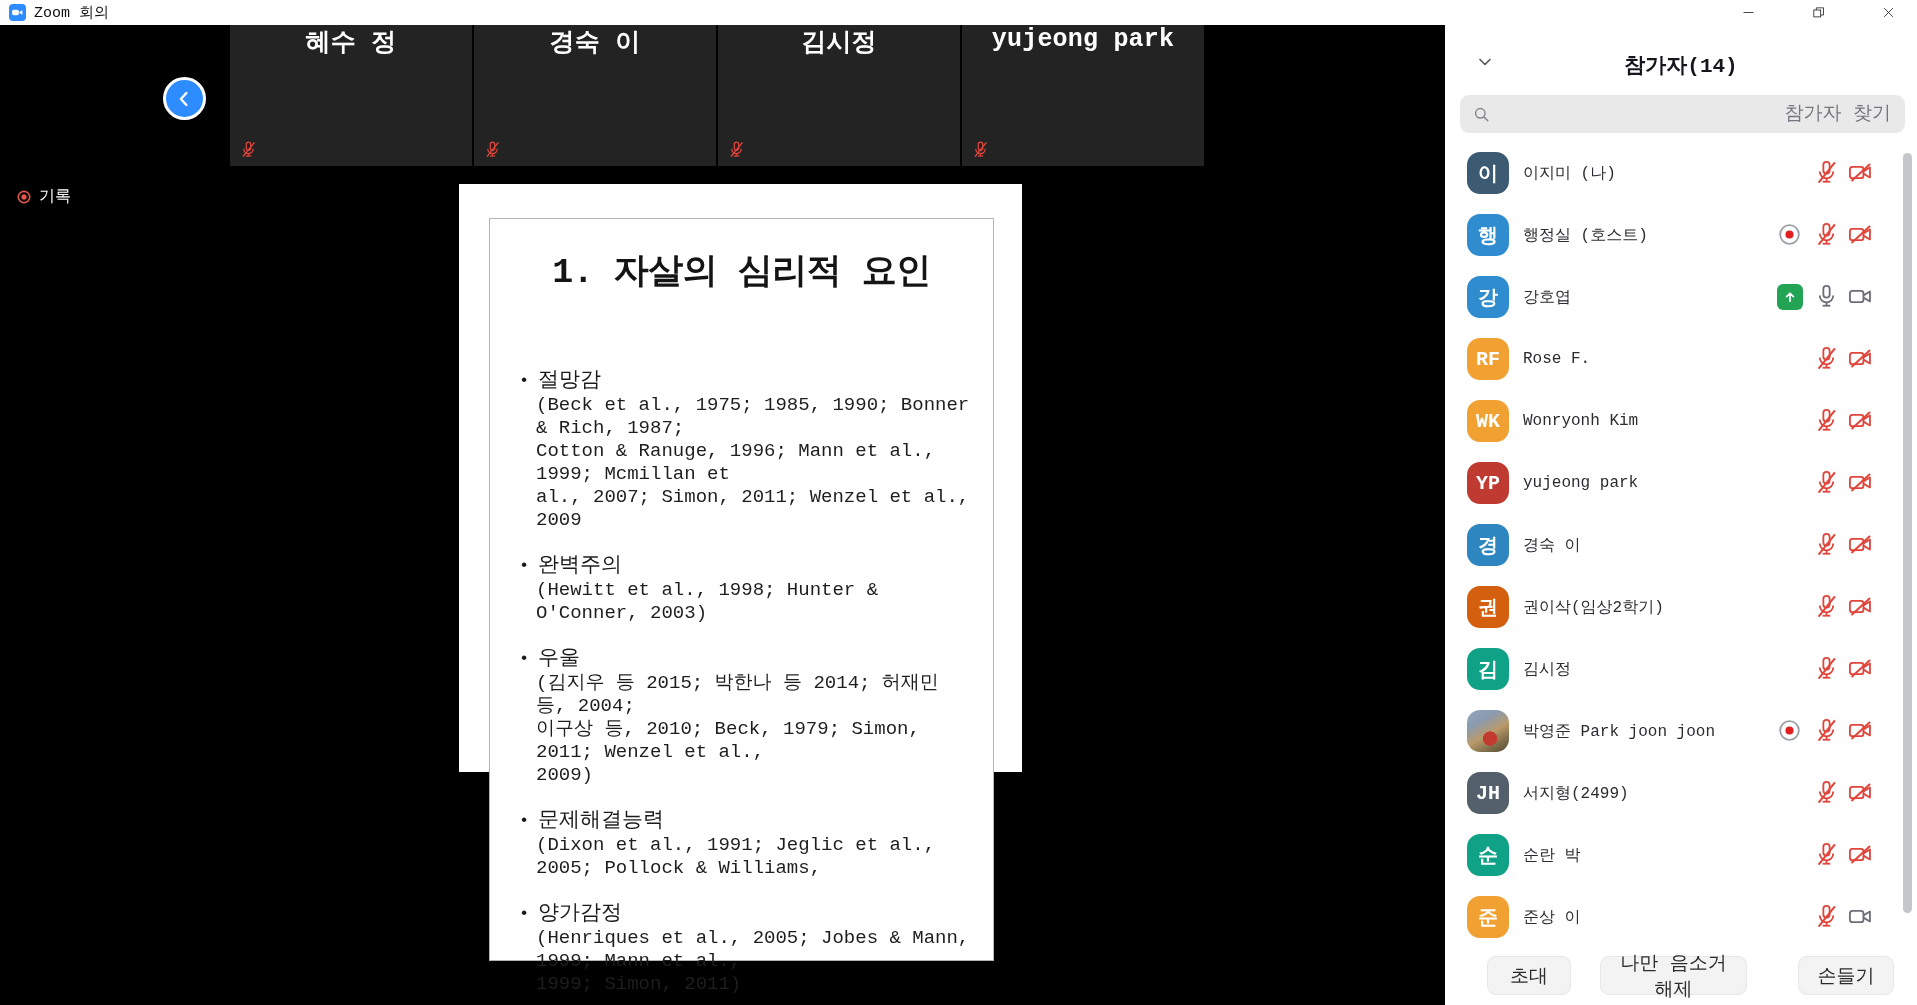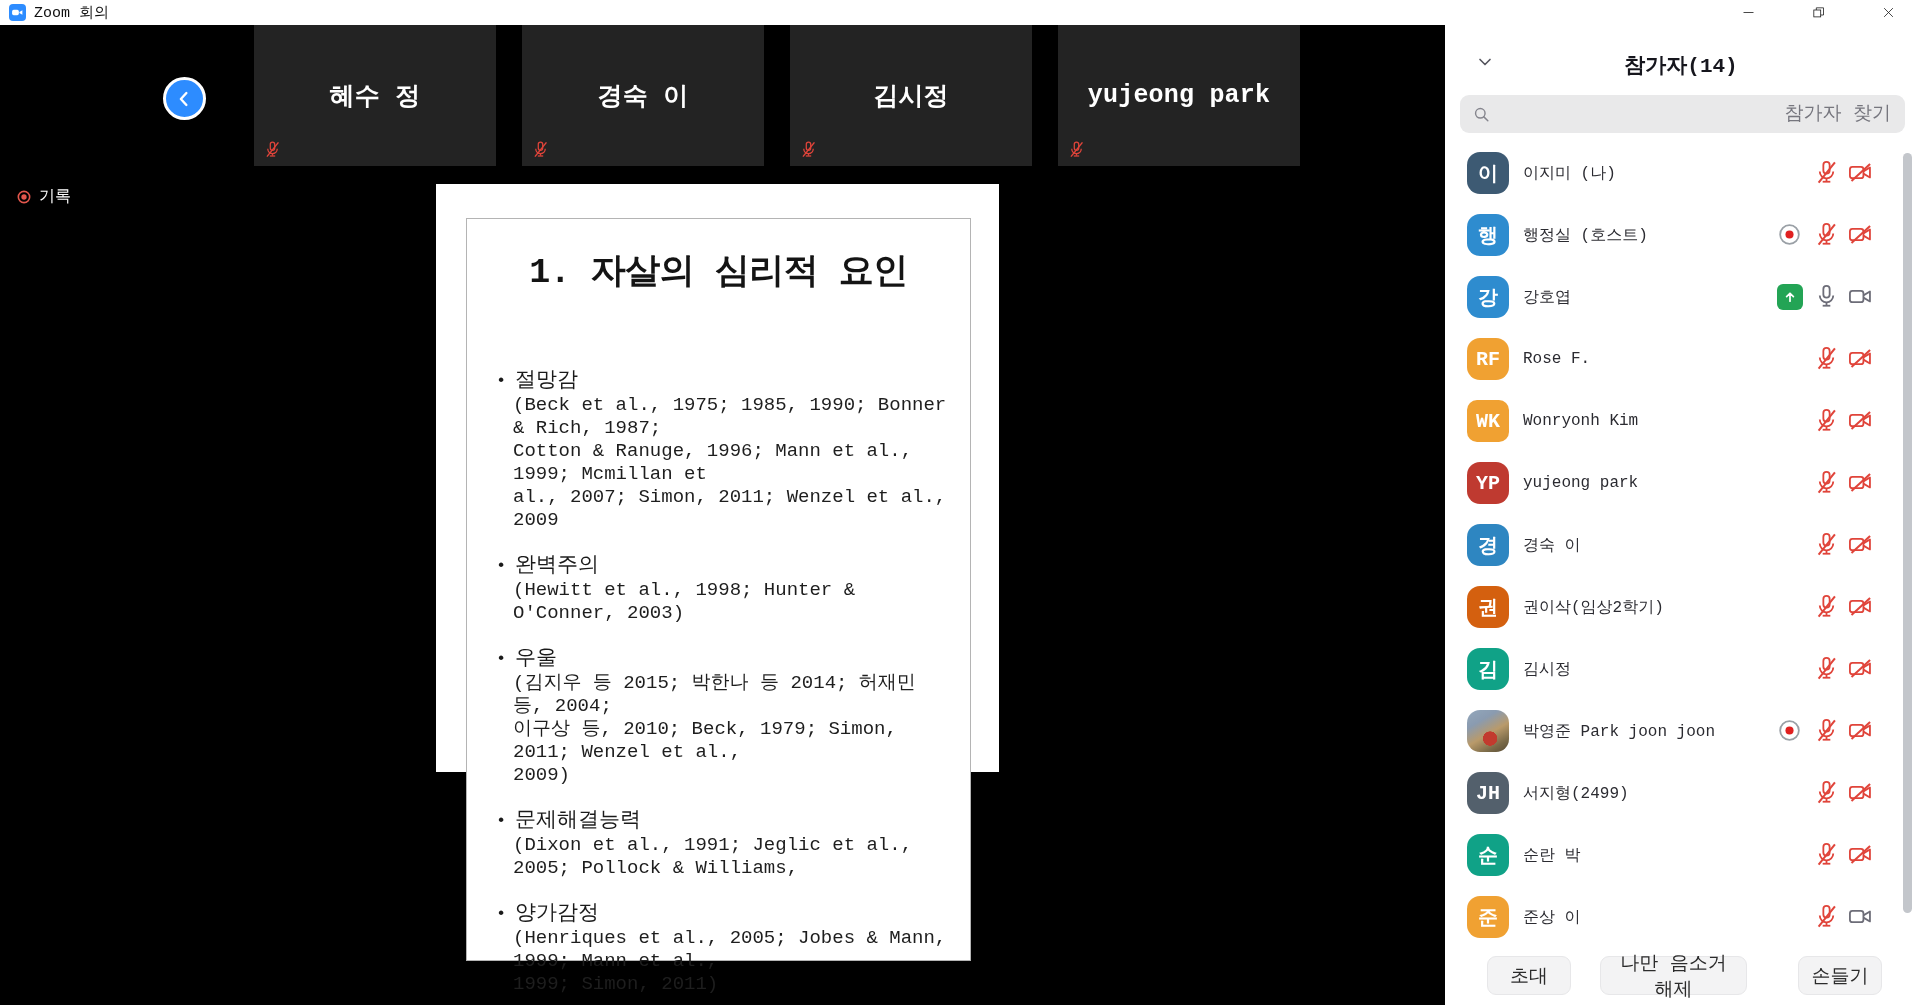--- a/index.html
+++ b/index.html
@@ -12,35 +12,35 @@
   .tb-logo svg{width:13px;height:13px;}
   .tb-title{font-size:15px;color:#101010;}
   .tb-controls{position:absolute;right:0;top:0;height:25px;display:flex;}
   .tb-btn{width:70px;height:25px;display:flex;align-items:center;justify-content:center;background:transparent;border:none;padding:0;cursor:pointer;}
   .tb-btn svg{width:15px;height:15px;stroke:#1f1f1f;stroke-width:1.3;fill:none;}
 
   
   .main-left{position:absolute;left:0;top:25px;width:1445px;height:980px;background:#000;overflow:hidden;}
 
   .video-strip{position:absolute;left:230px;top:0;display:flex;gap:2px;}
-  .tile{width:242px;height:141px;background:#232323;position:relative;display:flex;align-items:center;justify-content:center;cursor:pointer;margin-left:24px;}
+  .tile{width:242px;height:141px;background:#232323;position:relative;display:flex;justify-content:center;cursor:pointer;}
   .tile-name{color:#fff;font-size:25px;font-weight:600;letter-spacing:0.2px;}
   .tile-mic{position:absolute;left:9px;bottom:7px;width:19px;height:19px;}
   .tile-mic svg{width:19px;height:19px;}
 
   .back-btn{position:absolute;left:163px;top:52px;width:43px;height:43px;border-radius:50%;
             background:#2d8cff;border:3px solid #fff;box-sizing:border-box;display:flex;align-items:center;justify-content:center;cursor:pointer;padding:0;}
   .back-btn svg{width:22px;height:22px;}
 
   .record-pill{position:absolute;left:16px;top:161px;display:flex;align-items:center;gap:7px;}
   .record-pill svg{width:16px;height:16px;}
   .record-label{color:#fff;font-size:16px;}
 
   
-  .share-view{position:absolute;left:436px;top:159px;width:563px;height:588px;background:#fff;}
+  .share-view{position:absolute;left:459px;top:159px;width:563px;height:588px;background:#fff;}
   .slide{position:absolute;left:30px;top:34px;width:505px;height:743px;border:1px solid #b4b4b4;background:#fff;box-sizing:border-box;}
   .slide-title{position:absolute;top:32px;left:0;right:0;text-align:center;font-size:35px;line-height:44px;font-weight:700;color:#141414;letter-spacing:-0.5px;}
   .bullets{position:absolute;top:148px;left:29px;right:16px;}
   .bullet-group{margin-bottom:20px;}
   .bullet-term{font-size:21px;line-height:27px;color:#1a1a1a;}
   .dot{display:inline-block;width:19px;font-size:17px;vertical-align:1px;}
   .cites{padding-left:17px;}
   .cite-line{font-size:19px;line-height:23px;color:#1e1e1e;}
 
   
@@ -69,21 +69,21 @@
   .gray{color:#6d6d78;}
   .share-badge{width:26px;height:26px;background:#23a455;border-radius:6px;display:flex;align-items:center;justify-content:center;}
   .share-badge svg{width:18px;height:18px;}
 
   .scroll-thumb{position:absolute;right:5px;top:128px;width:9px;height:760px;background:#c3c6cb;border-radius:5px;cursor:pointer;}
 
   .pf-btn{position:absolute;top:931px;height:39px;background:#f3f3f4;border:1px solid #e7e7e9;border-radius:9px;
           font-size:19px;color:#2b2b2b;display:flex;align-items:center;justify-content:center;font-family:inherit;cursor:pointer;box-sizing:border-box;}
   .btn-invite{left:42px;width:84px;}
   .btn-unmute{left:155px;width:147px;}
-  .btn-raise{left:353px;width:84px;}
+  .btn-raise{left:353px;width:96px;}
 </style>
 </head>
 <body>
 
 <svg width="0" height="0" style="position:absolute">
   <defs>
     <symbol id="i-mic-off" viewBox="0 0 24 24">
       <rect x="9.2" y="2.6" width="5.6" height="10.4" rx="2.8" fill="none" stroke="currentColor" stroke-width="1.6"></rect>
       <path d="M6 11.2a6 6 0 0 0 12 0" fill="none" stroke="currentColor" stroke-width="1.6"></path>
       <line x1="12" y1="17.2" x2="12" y2="19.8" stroke="currentColor" stroke-width="1.6"></line>
@@ -319,21 +319,21 @@
               <use href="#i-mic-off"></use>
             </svg>
           </span>
     <span class="ic ic-cam">
             <svg viewBox="0 0 24 24" class="red">
               <use href="#i-cam-off"></use>
             </svg>
           </span>
   </div>
         <div class="p-row">
-    <div class="avatar" style="background: rgb(240, 161, 50); border-radius: 10px;">WK</div>
+    <div class="avatar" style="background: rgb(240, 161, 50);">WK</div>
     <div class="p-name">Wonryonh Kim</div>
 
     <span class="ic ic-mic">
             <svg viewBox="0 0 24 24" class="red">
               <use href="#i-mic-off"></use>
             </svg>
           </span>
     <span class="ic ic-cam">
             <svg viewBox="0 0 24 24" class="red">
               <use href="#i-cam-off"></use>

